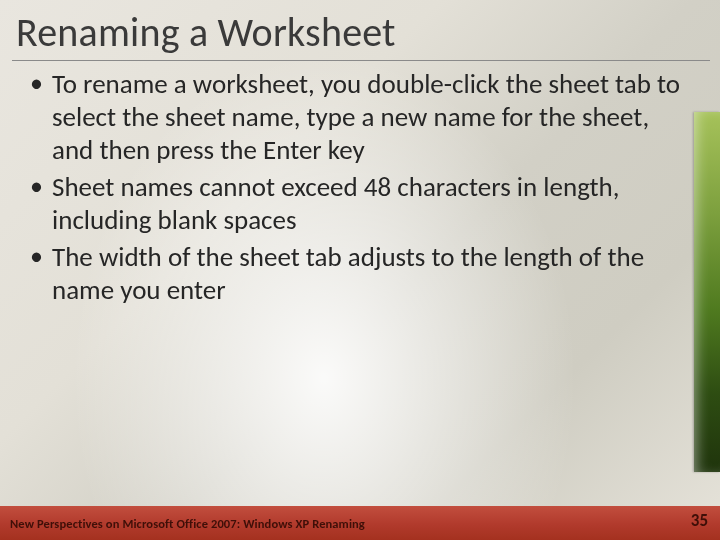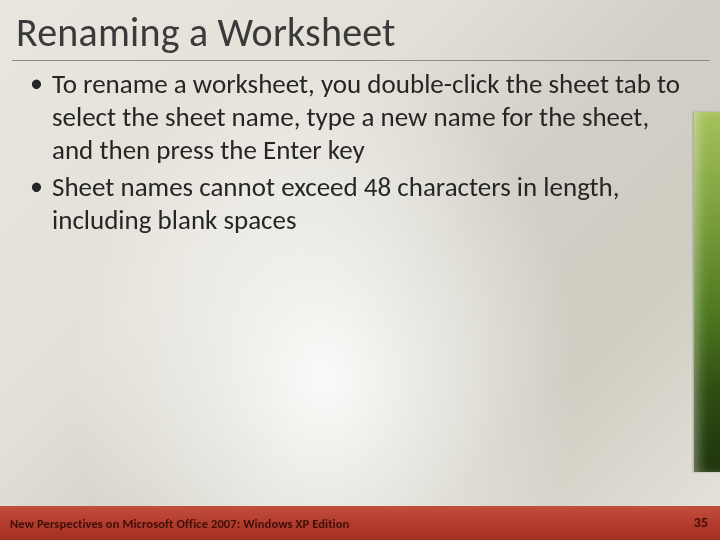--- a/index.html
+++ b/index.html
@@ -76,38 +76,39 @@
     bottom: 9px;
     font-size: 12.5px;
     font-weight: 700;
     letter-spacing: 0.1px;
     color: #3f0f08;
   }
   .page-num {
     position: absolute;
     right: 12px;
     bottom: 9px;
-    font-size: 14px;
+    font-size: 17px;
     font-weight: 700;
     color: #3f0f08;
   }
 </style>
 </head>
 <body>
 
 <div class="slide">
   <div class="tab-edge"></div>
 
   <h1 class="title">Renaming a Worksheet</h1>
   <div class="title-underline"></div>
 
   <div class="body">
     <ul class="bullets">
       <li>To rename a worksheet, you double-click the sheet tab to select the sheet name, type a new name for the sheet, and then press the Enter key</li>
       <li>Sheet names cannot exceed 48 characters in length, including blank spaces</li>
+      <li>The width of the sheet tab adjusts to the length of the name you enter</li>
     </ul>
   </div>
 
   <div class="footer-bar">
-    <div class="footer-text">New Perspectives on Microsoft Office 2007: Windows XP Edition</div>
+    <div class="footer-text">New Perspectives on Microsoft Office 2007: Windows XP Renaming</div>
     <div class="page-num">35</div>
   </div>
 </div>
 
 </body></html>

